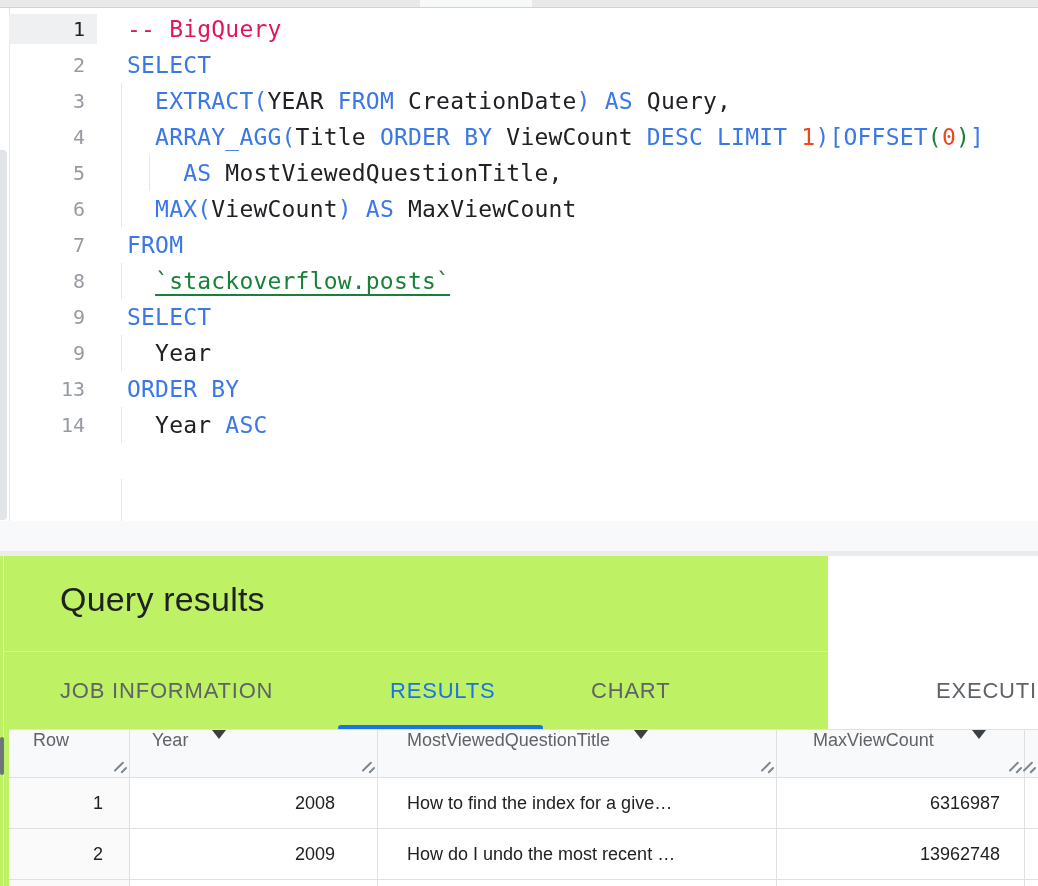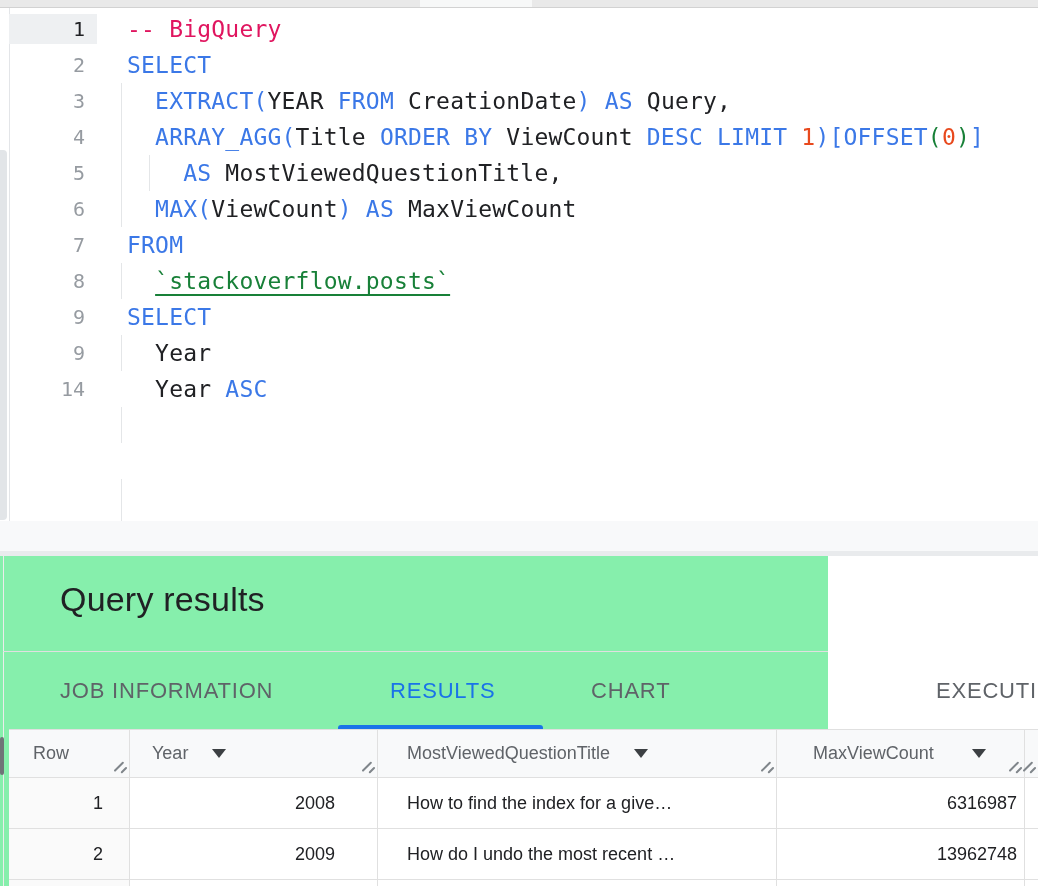--- a/index.html
+++ b/index.html
@@ -22,43 +22,43 @@
   .ln.active{color:var(--gutterActive);}
   .code{margin-left:42px;position:relative;}
   .tk-kw{color:var(--kw);} .tk-pln{color:var(--pln);} .tk-cm{color:var(--cm);}
   .tk-num{color:var(--num);} .tk-op{color:var(--op);} .tk-grn{color:var(--grn);}
   .tk-lnk{color:var(--lnk);text-decoration:underline;text-decoration-color:var(--lnk);text-underline-offset:5px;}
   .guide{position:absolute;width:1px;background:#e4e6e8;}
   
   #gap-a{position:absolute;left:0;top:521px;width:1038px;height:30px;background:#f8f9fa;}
   #gap-b{position:absolute;left:0;top:551px;width:1038px;height:5px;background:#e9ebed;}
   
-  #results{position:absolute;left:0;top:556px;width:828px;height:330px;background:#86efac;}
+  #results{position:absolute;left:0;top:556px;width:828px;height:330px;background:#bef264;}
   #results .hair{position:absolute;left:3px;top:0;bottom:0;width:1px;background:#ececec;}
   #qr-title{position:absolute;left:60px;top:24px;font-size:34px;letter-spacing:0.2px;color:#202124;}
   #tabs-divider{position:absolute;left:3px;right:0;top:95px;height:1px;background:var(--border);}
   #tabs{position:absolute;left:0;top:96px;width:1038px;height:77px;overflow:hidden;}
   .tab{position:absolute;top:0;height:77px;display:flex;align-items:center;white-space:nowrap;
     font-size:22px;font-weight:500;letter-spacing:0.8px;color:var(--tab);cursor:pointer;}
   .tab.active{color:var(--tabActive);}
   #tab-underline{position:absolute;left:338px;bottom:0;width:205px;height:4px;background:var(--tabActive);border-radius:3px 3px 0 0;}
   
   #table{position:absolute;left:9px;top:173px;width:1029px;display:grid;grid-template-columns:121px 248px 399px 248px 13px;}
   .th{height:49px;background:var(--headerBg);border-top:1px solid var(--border);border-bottom:1px solid var(--border);
-    border-right:1px solid var(--border);position:relative;display:flex;align-items:center;
+    border-right:1px solid var(--border);position:relative;display:flex;
     font-size:18px;font-weight:500;color:#5f6368;box-sizing:border-box;}
   .th.last{border-right:none;}
   .td{height:51px;background:#fff;border-bottom:1px solid var(--border);border-right:1px solid var(--border);
     display:flex;align-items:center;font-size:18px;color:#202124;box-sizing:border-box;white-space:nowrap;overflow:hidden;}
   .td.last{border-right:none;}
   .td.stub{height:6px;border-bottom:none;}
   .r{justify-content:flex-end;}
   .p-rowh{padding-left:24px;} .p-yearh{padding-left:22px;} .p-titleh{padding-left:29px;} .p-maxh{padding-left:36px;}
   .c-rownum{background:#fafafa;padding-right:26px;}
-  .c-year{padding-right:42px;} .c-title{padding-left:29px;} .c-max{padding-right:7px;}
+  .c-year{padding-right:42px;} .c-title{padding-left:29px;} .c-max{padding-right:24px;}
   .arr{width:0;height:0;border-left:7px solid transparent;border-right:7px solid transparent;border-top:9px solid #3c4043;margin-left:24px;cursor:pointer;}
   .arr.far{margin-left:38px;}
   .handle{position:absolute;right:2px;bottom:3px;width:14px;height:14px;cursor:col-resize;}
   .handle::before,.handle::after{content:"";position:absolute;width:1.5px;background:#80868b;border-radius:1px;transform:rotate(45deg);}
   .handle::before{height:13px;left:5px;top:0;}
   .handle::after{height:8px;left:10px;top:6px;}
   #results .vthumb{position:absolute;left:0;top:181px;width:4px;height:38px;background:#6f7478;border-radius:2px;}
 </style>
 </head>
 <body>
@@ -74,20 +74,21 @@
       <div class="code-line active"><span class="ln active">1</span><span class="code"><span class="tk-cm">-- BigQuery</span></span></div>
       <div class="code-line"><span class="ln">2</span><span class="code"><span class="tk-kw">SELECT</span></span></div>
       <div class="code-line"><span class="ln">3</span><span class="code"><span class="tk-pln">  </span><span class="tk-kw">EXTRACT(</span><span class="tk-pln">YEAR </span><span class="tk-kw">FROM</span><span class="tk-pln"> CreationDate</span><span class="tk-kw">) AS</span><span class="tk-pln"> Query,</span></span></div>
       <div class="code-line"><span class="ln">4</span><span class="code"><span class="tk-pln">  </span><span class="tk-kw">ARRAY_AGG(</span><span class="tk-pln">Title </span><span class="tk-kw">ORDER BY</span><span class="tk-pln"> ViewCount </span><span class="tk-kw">DESC LIMIT</span><span class="tk-pln"> </span><span class="tk-num">1</span><span class="tk-kw">)[OFFSET</span><span class="tk-grn">(</span><span class="tk-num">0</span><span class="tk-grn">)</span><span class="tk-kw">]</span></span></div>
       <div class="code-line"><span class="ln">5</span><span class="code"><span class="tk-pln">    </span><span class="tk-kw">AS</span><span class="tk-pln"> MostViewedQuestionTitle,</span></span></div>
       <div class="code-line"><span class="ln">6</span><span class="code"><span class="tk-pln">  </span><span class="tk-kw">MAX(</span><span class="tk-pln">ViewCount</span><span class="tk-kw">) AS</span><span class="tk-pln"> MaxViewCount</span></span></div>
       <div class="code-line"><span class="ln">7</span><span class="code"><span class="tk-kw">FROM</span></span></div>
       <div class="code-line"><span class="ln">8</span><span class="code"><span class="tk-pln">  </span><span class="tk-lnk">`stackoverflow.posts`</span></span></div>
       <div class="code-line"><span class="ln">9</span><span class="code"><span class="tk-kw">SELECT</span></span></div>
       <div class="code-line"><span class="ln">9</span><span class="code"><span class="tk-pln">  Year</span></span></div>
+      <div class="code-line"><span class="ln">13</span><span class="code"><span class="tk-kw">ORDER BY</span></span></div>
       <div class="code-line"><span class="ln">14</span><span class="code"><span class="tk-pln">  Year </span><span class="tk-kw">ASC</span></span></div>
     </div>
 
   <div class="guide" style="left:121px;top:75px;height:144px;"></div>
   <div class="guide" style="left:149px;top:147px;height:36px;"></div>
   <div class="guide" style="left:121px;top:255px;height:36px;"></div>
   <div class="guide" style="left:121px;top:327px;height:36px;"></div>
   <div class="guide" style="left:121px;top:399px;height:36px;"></div>
   <div class="guide" style="left:121px;top:471px;height:44px;"></div>
 </div>

